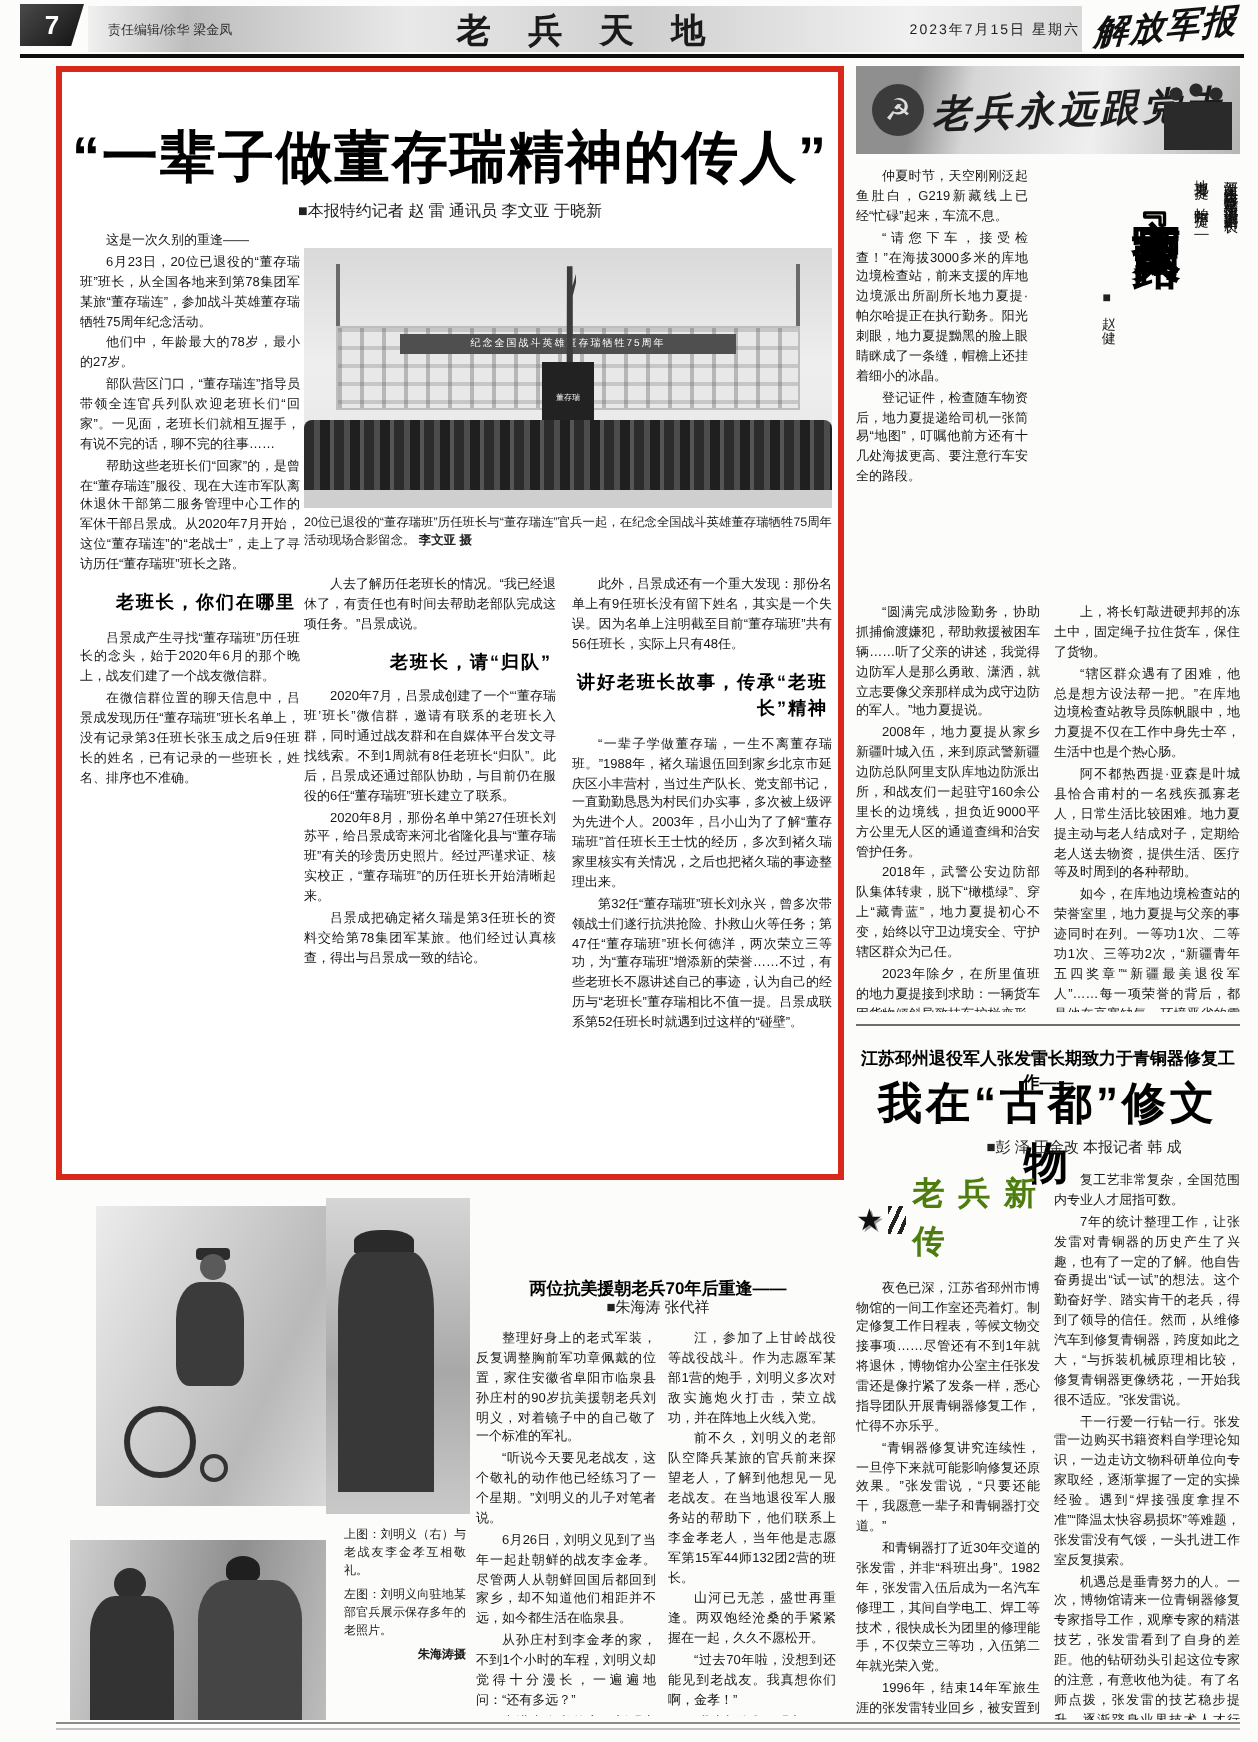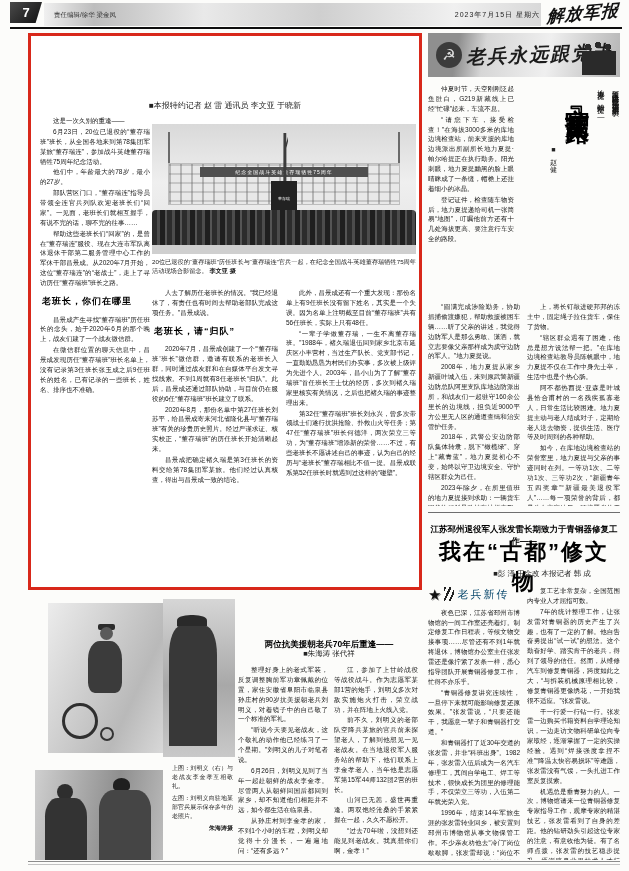--- a/index.html
+++ b/index.html
@@ -17,21 +17,21 @@
   .section-title{left:44px;top:4px;width:500px;text-align:center;font-size:17px;font-weight:900;letter-spacing:7px}
   .issue-date{left:430px;top:10px;width:110px;text-align:right;font-size:7px;letter-spacing:1px;color:#222}
   .masthead{right:4px;top:0;width:84px;height:26px;background:#fcfcfa;display:flex;align-items:center;justify-content:center}
   .masthead span{font-family:"Liberation Serif","DejaVu Serif",serif;font-style:italic;font-weight:700;font-size:17px;
     transform:rotate(-5deg) skewX(-8deg);letter-spacing:1px;color:#111}
   .hrule{left:10px;top:27px;width:612px;height:2px;background:#0e0e0e}
 
   
   .col{font-size:6.5px;line-height:1.52;text-align:justify;color:#161616;overflow:hidden}
   .para{text-indent:2em;margin-bottom:1px}
-  .subhead{font-weight:900;font-size:9px;text-align:left;text-indent:0;letter-spacing:1px;margin:7px 2px 6px;color:#000}
+  .subhead{font-weight:900;font-size:9px;text-align:right;text-indent:0;letter-spacing:1px;margin:7px 2px 6px;color:#000}
   .credit{text-align:right;font-weight:700;text-indent:0;margin-top:2px}
   .kicker{font-weight:700;text-align:center;color:#000}
   .byline{text-align:center;color:#222}
 
   
   .redbox{left:28px;top:33px;width:394px;height:557px;border:3px solid #d8281a;background:#fff}
   .m-kicker{left:31px;top:47px;width:388px;font-size:10px}
   .m-headline{left:31px;top:60px;width:388px;text-align:center;font-size:28px;font-weight:900;letter-spacing:1px;color:#000}
   .m-byline{left:31px;top:100px;width:388px;font-size:8px}
   .m-col1{left:40px;top:116px;width:110px;height:466px}
@@ -84,21 +84,21 @@
   .r-kicker{left:428px;top:524px;width:192px;font-size:8.5px}
   .r-headline{left:428px;top:537px;width:192px;text-align:center;font-size:22px;font-weight:900;letter-spacing:2px;color:#000}
   .r-byline{left:446px;top:569px;width:192px;font-size:7.5px}
   .r-colA{left:428px;top:586px;width:92px;height:274px}
   .r-colB{left:527px;top:586px;width:93px;height:274px}
   .colbadge{display:flex;align-items:center;margin-bottom:5px}
   .colbadge .star{font-size:15px;color:#111;margin-right:3px;line-height:1;
     text-shadow:1px 1px 0 #999}
   .colbadge .stripes{width:10px;height:14px;margin-right:3px;
     background:repeating-linear-gradient(115deg,#222 0 2px,transparent 2px 5px)}
-  .colbadge .cbl{font-size:11px;font-weight:400;letter-spacing:2px;color:#0c4a6e}
+  .colbadge .cbl{font-size:16px;font-weight:700;letter-spacing:2px;color:#4d7c0f}
 
   
   .photoA{left:48px;top:603px;width:115px;height:150px;background:linear-gradient(115deg,#ececec,#b9b9b9 70%,#d8d8d8)}
   .pA-wheel{position:absolute;left:14px;bottom:14px;width:36px;height:36px;border:3px solid #2f2f2f;border-radius:50%}
   .pA-wheel2{position:absolute;left:52px;bottom:12px;width:14px;height:14px;border:2px solid #333;border-radius:50%}
   .pA-body{position:absolute;left:40px;top:38px;width:34px;height:52px;background:#3b3b3b;border-radius:35% 35% 20% 20%}
   .pA-head{position:absolute;left:52px;top:24px;width:13px;height:13px;background:#5a5a5a;border-radius:50%}
   .pA-cap{position:absolute;left:50px;top:21px;width:17px;height:6px;background:#2c2c2c;border-radius:2px}
   .photoB{left:35px;top:770px;width:128px;height:90px;background:linear-gradient(100deg,#cfcfcf,#8f8f8f 60%,#bdbdbd)}
   .pB-h1{position:absolute;left:22px;top:14px;width:16px;height:16px;background:#2e2e2e;border-radius:50%}
@@ -118,28 +118,30 @@
 
   .bottomrule{left:28px;top:861px;width:592px;height:4px;border-top:1px solid #8c8c8c;border-bottom:1px solid #c2c2c2}
 </style>
 </head>
 <body>
 
 <div class="page">
 
   <div class="abs pagenum">7</div>
   <div class="abs hbar"></div>
+  <div class="abs section-title">老 兵 天 地</div>
   <div class="abs editors">责任编辑/徐华 梁金凤</div>
   <div class="abs issue-date">2023年7月15日 星期六</div>
   <div class="abs masthead">
     <span>解放军报</span>
   </div>
   <div class="abs hrule"></div>
 
   <div class="abs redbox"></div>
+  <div class="abs m-headline">“一辈子做董存瑞精神的传人”</div>
   <div class="abs m-byline byline">■本报特约记者 赵 雷 通讯员 李文亚 于晓新</div>
 
   <div class="abs col m-col1">
       <div class="para">这是一次久别的重逢——</div>
       <div class="para">6月23日，20位已退役的“董存瑞班”班长，从全国各地来到第78集团军某旅“董存瑞连”，参加战斗英雄董存瑞牺牲75周年纪念活动。</div>
       <div class="para">他们中，年龄最大的78岁，最小的27岁。</div>
       <div class="para">部队营区门口，“董存瑞连”指导员带领全连官兵列队欢迎老班长们“回家”。一见面，老班长们就相互握手，有说不完的话，聊不完的往事……</div>
       <div class="para">帮助这些老班长们“回家”的，是曾在“董存瑞连”服役、现在大连市军队离休退休干部第二服务管理中心工作的军休干部吕景成。从2020年7月开始，这位“董存瑞连”的“老战士”，走上了寻访历任“董存瑞班”班长之路。</div>
       <div class="subhead">老班长，你们在哪里</div>
       <div class="para">吕景成产生寻找“董存瑞班”历任班长的念头，始于2020年6月的那个晚上，战友们建了一个战友微信群。</div>
@@ -164,20 +166,21 @@
 
   <div class="abs col m-col2">
       <div class="para">人去了解历任老班长的情况。“我已经退休了，有责任也有时间去帮助老部队完成这项任务。”吕景成说。</div>
       <div class="subhead">老班长，请“归队”</div>
       <div class="para">2020年7月，吕景成创建了一个“‘董存瑞班’班长”微信群，邀请有联系的老班长入群，同时通过战友群和在自媒体平台发文寻找线索。不到1周就有8任老班长“归队”。此后，吕景成还通过部队协助，与目前仍在服役的6任“董存瑞班”班长建立了联系。</div>
       <div class="para">2020年8月，那份名单中第27任班长刘苏平，给吕景成寄来河北省隆化县与“董存瑞班”有关的珍贵历史照片。经过严谨求证、核实校正，“董存瑞班”的历任班长开始清晰起来。</div>
       <div class="para">吕景成把确定褚久瑞是第3任班长的资料交给第78集团军某旅。他们经过认真核查，得出与吕景成一致的结论。</div>
     </div>
   <div class="abs col m-col3">
       <div class="para">此外，吕景成还有一个重大发现：那份名单上有9任班长没有留下姓名，其实是一个失误。因为名单上注明截至目前“董存瑞班”共有56任班长，实际上只有48任。</div>
+      <div class="subhead">讲好老班长故事，传承“老班长”精神</div>
       <div class="para">“一辈子学做董存瑞，一生不离董存瑞班。”1988年，褚久瑞退伍回到家乡北京市延庆区小丰营村，当过生产队长、党支部书记，一直勤勤恳恳为村民们办实事，多次被上级评为先进个人。2003年，吕小山为了了解“董存瑞班”首任班长王士忱的经历，多次到褚久瑞家里核实有关情况，之后也把褚久瑞的事迹整理出来。</div>
       <div class="para">第32任“董存瑞班”班长刘永兴，曾多次带领战士们遂行抗洪抢险、扑救山火等任务；第47任“董存瑞班”班长何德洋，两次荣立三等功，为“董存瑞班”增添新的荣誉……不过，有些老班长不愿讲述自己的事迹，认为自己的经历与“老班长”董存瑞相比不值一提。吕景成联系第52任班长时就遇到过这样的“碰壁”。</div>
     </div>
 
   <div class="abs banner">
     <div class="emblem">☭</div>
     <div class="btitle">老兵永远跟党走</div>
     <div class="soldiers"></div>
   </div>
 

